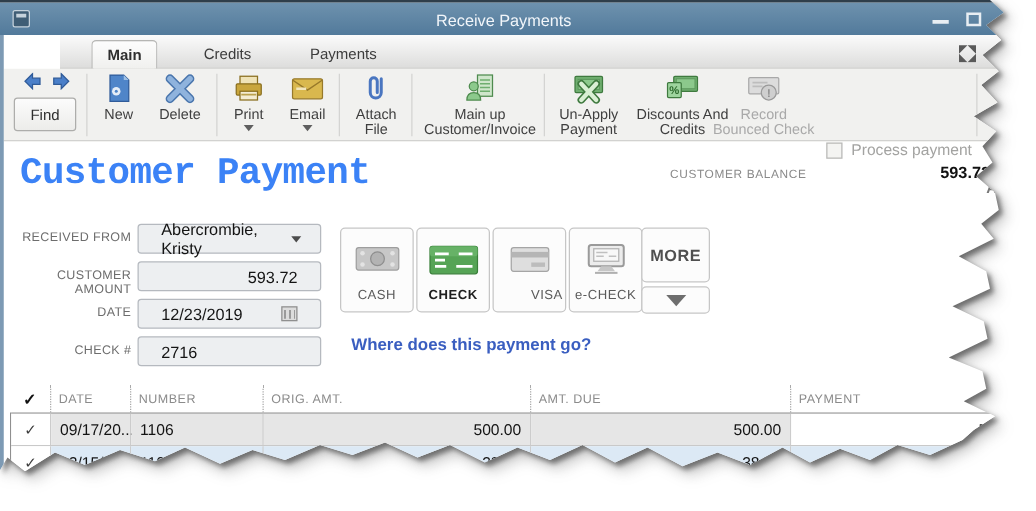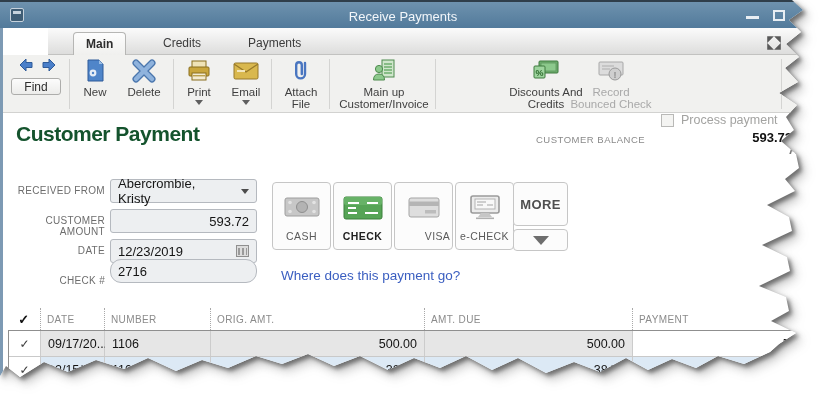--- a/index.html
+++ b/index.html
@@ -43,41 +43,41 @@
     background:#f1f1ef; border-bottom:1px solid #d2d2d0; }
   .tb-sep { position:absolute; top:4px; height:50px; width:1px; background:#d4d4d2; }
   .tb-item { position:absolute; top:3px; display:flex; flex-direction:column; align-items:center; cursor:default; }
   .tb-item .ic { height:26px; display:flex; align-items:center; justify-content:center; }
   .tb-label { font-size:11.5px; color:#3f3f3f; text-align:center; line-height:12px; margin-top:2px; white-space:pre-line; }
   .tb-item.disabled .tb-label { color:#a9a9a9; }
   .caret-dn { width:0; height:0; border-left:4px solid transparent; border-right:4px solid transparent;
     border-top:5px solid #5f5f5f; margin-top:2px; }
   .find-wrap { position:absolute; left:8px; top:3px; width:52px; }
   .find-arrows { display:flex; gap:7px; justify-content:center; }
-  .find-btn { margin-top:6px; width:50px; height:17px; background:linear-gradient(#fcfcfc,#ececea);
+  .find-btn { margin-top:6px; width:50px; height:27px; background:linear-gradient(#fcfcfc,#ececea);
     border:1px solid #adadab; border-radius:3px; font-size:12px; color:#2e2e2e;
     display:flex; align-items:center; justify-content:center; }
   .chk { width:13px; height:13px; border:1px solid #b9b9b7; background:#f4f4f2; display:inline-block; }
   .process { position:absolute; left:658px; top:58px; display:flex; gap:7px; align-items:center; }
   .process span { font-size:12.5px; color:#a3a3a1; }
   .edge-frag { position:absolute; left:786px; top:88px; font-size:12px; font-weight:bold; color:#777; }
 
   
-  .heading { position:absolute; left:16px; top:122px; font-size:21px; font-weight:bold;
-    color:#14532d; letter-spacing:-0.5px; }
+  .heading { position:absolute; left:16px; top:122px; font-size:30px; font-weight:bold;
+    color:#3b82f6; letter-spacing:-0.5px;font-family:Liberation Mono, monospace; }
   .bal-label { position:absolute; left:536px; top:134px; font-size:9.5px; color:#8a8a8a; letter-spacing:.5px; }
   .bal-value { position:absolute; left:692px; top:130px; width:100px; text-align:right;
     font-size:13px; font-weight:bold; color:#111; }
 
   
   .f-label { position:absolute; width:101px; text-align:right; font-size:10px; color:#6d6d6d;
     letter-spacing:.3px; }
   .f-field { position:absolute; left:110px; width:147px; height:24px; background:#edeff1;
     border:1px solid #b5b9bf; border-radius:3px; font-size:13px; color:#141414;
-    display:flex; align-items:center; padding:0 7px;gap:27px; }
+    display:flex; align-items:center; padding:0 18px;gap:27px; }
   .f-field.right { justify-content:flex-end; }
   .dd-caret { width:0; height:0; border-left:4.5px solid transparent; border-right:4.5px solid transparent;
     border-top:5.5px solid #4c4c4c; margin-left:auto; }
   .cal-ic { margin-left:auto; width:13px; height:12px; border:1px solid #8f8f8f; background:#dcdcdc; position:relative; }
   .cal-ic::after { content:""; position:absolute; inset:2px 1px 1px 1px;
     background:repeating-linear-gradient(90deg,#9a9a9a 0 2px,transparent 2px 4px); }
 
   
   .pm-btn { position:absolute; top:182px; width:59px; height:68px; background:#fcfcfc;
     border:1px solid #c6c6c6; border-radius:4px; display:flex; flex-direction:column;
@@ -85,21 +85,21 @@
   .pm-btn .ic { position:absolute; top:12px; left:0; right:0; display:flex; justify-content:center; }
   .pm-label { font-size:10.5px; color:#5a5a5a; letter-spacing:.4px; }
   .pm-btn.selected .pm-label { color:#1f1f1f; font-weight:bold; }
   .more-top { position:absolute; left:513px; top:182px; width:55px; height:44px; background:#fcfcfc;
     border:1px solid #c6c6c6; border-radius:4px; display:flex; align-items:center; justify-content:center;
     font-size:13px; color:#4f4f4f; font-weight:bold; letter-spacing:.4px; }
   .more-bot { position:absolute; left:513px; top:229px; width:55px; height:22px; background:#fcfcfc;
     border:1px solid #c6c6c6; border-radius:4px; display:flex; align-items:center; justify-content:center; }
   .more-bot i { width:0; height:0; border-left:8px solid transparent; border-right:8px solid transparent;
     border-top:9px solid #6e6e6e; }
-  .go-link { position:absolute; left:281px; top:268px; font-size:13.5px; color:#3a5ec0; cursor:pointer; }
+  .go-link { position:absolute; left:281px; top:268px; font-size:13.5px; color:#3a5ec0; cursor:pointer;font-weight:bold; }
 
   
   .table { position:absolute; left:8px; top:308px; width:821px; font-size:12.5px; color:#141414; }
   .t-row { display:grid; grid-template-columns:32px 64px 106px 214px 208px 1fr; }
   .t-head { height:22px; }
   .t-head .cell { font-size:10px; color:#8b8b8b; letter-spacing:.4px; display:flex; align-items:center; }
   .t-head .cell + .cell { border-left:1px dotted #a9a9a9; padding-left:6px; }
   .t-head .chkcell { justify-content:center; font-size:13px; color:#111; font-weight:bold; }
   .t-body .t-row { height:26px; border-top:1px solid #c9c9c9; }
   .t-body .t-row:first-child { border-top:1px solid #8f8f8f; }
@@ -224,20 +224,32 @@
             <path d="M12 5 h8 M12 8 h8 M12 11 h8 M12 14 h8" stroke="#6fae6f" stroke-width="1.3"></path>
             <circle cx="7" cy="10" r="3.6" fill="#8cc98c" stroke="#4e8b4e"></circle>
             <path d="M1.5 21 q0 -6 5.5 -6 q5.5 0 5.5 6 z" fill="#8cc98c" stroke="#4e8b4e"></path>
           </svg>
         </span>
         <div class="tb-label">Main up
 Customer/Invoice</div>
       </div>
       <div class="tb-sep" style="left:432px;"></div>
 
+      <div class="tb-item" style="left:436px; width:64px;">
+        <span class="ic">
+          <svg width="26" height="24" viewBox="0 0 26 24">
+            <rect x="2" y="2" width="22" height="13" rx="1" fill="#6fae6f" stroke="#3f7a3f"></rect>
+            <rect x="4.5" y="4.5" width="17" height="8" fill="#8cc98c" stroke="#5c975c" stroke-width=".8"></rect>
+            <path d="M7 8 L19 21 M19 8 L7 21" stroke="#3f7a3f" stroke-width="6" stroke-linecap="round"></path>
+            <path d="M7 8 L19 21 M19 8 L7 21" stroke="#d9efd4" stroke-width="3.4" stroke-linecap="round"></path>
+          </svg>
+        </span>
+        <div class="tb-label">Un-Apply
+Payment</div>
+      </div>
 
       <div class="tb-item" style="left:500px; width:86px;">
         <span class="ic">
           <svg width="26" height="24" viewBox="0 0 26 24">
             <rect x="6" y="2" width="19" height="12" rx="1" fill="#6fae6f" stroke="#3f7a3f"></rect>
             <rect x="8" y="4" width="15" height="8" fill="#8cc98c" stroke="#5c975c" stroke-width=".8"></rect>
             <rect x="1" y="7" width="11" height="12" rx="1" fill="#9ed49e" stroke="#3f7a3f"></rect>
             <text x="6.5" y="16.5" font-size="9" font-weight="bold" fill="#2f6b2f" text-anchor="middle">%</text>
           </svg>
         </span>
@@ -281,21 +293,21 @@
       <span>593.72</span>
     </div>
 
     <div class="f-label" style="left:4px; top:245px;">DATE</div>
     <div class="f-field" style="top:239px;">
       <span>12/23/2019</span>
       <span class="cal-ic"></span>
     </div>
 
     <div class="f-label" style="left:4px; top:275px;">CHECK #</div>
-    <div class="f-field" style="top:259px;border-radius:11px;">
+    <div class="f-field" style="top:269px;">
       <span>2716</span>
     </div>
 
     <div class="pm-btn" style="left:272px;">
       <span class="ic">
         <svg width="38" height="24" viewBox="0 0 38 24">
           <rect x="2" y="3" width="34" height="18" rx="2" fill="#c7c7c7" stroke="#9e9e9e"></rect>
           <circle cx="19" cy="12" r="5.5" fill="#b3b3b3" stroke="#8f8f8f"></circle>
           <circle cx="7" cy="7.5" r="1.8" fill="#e3e3e3"></circle>
               <circle cx="31" cy="7.5" r="1.8" fill="#e3e3e3"></circle>

